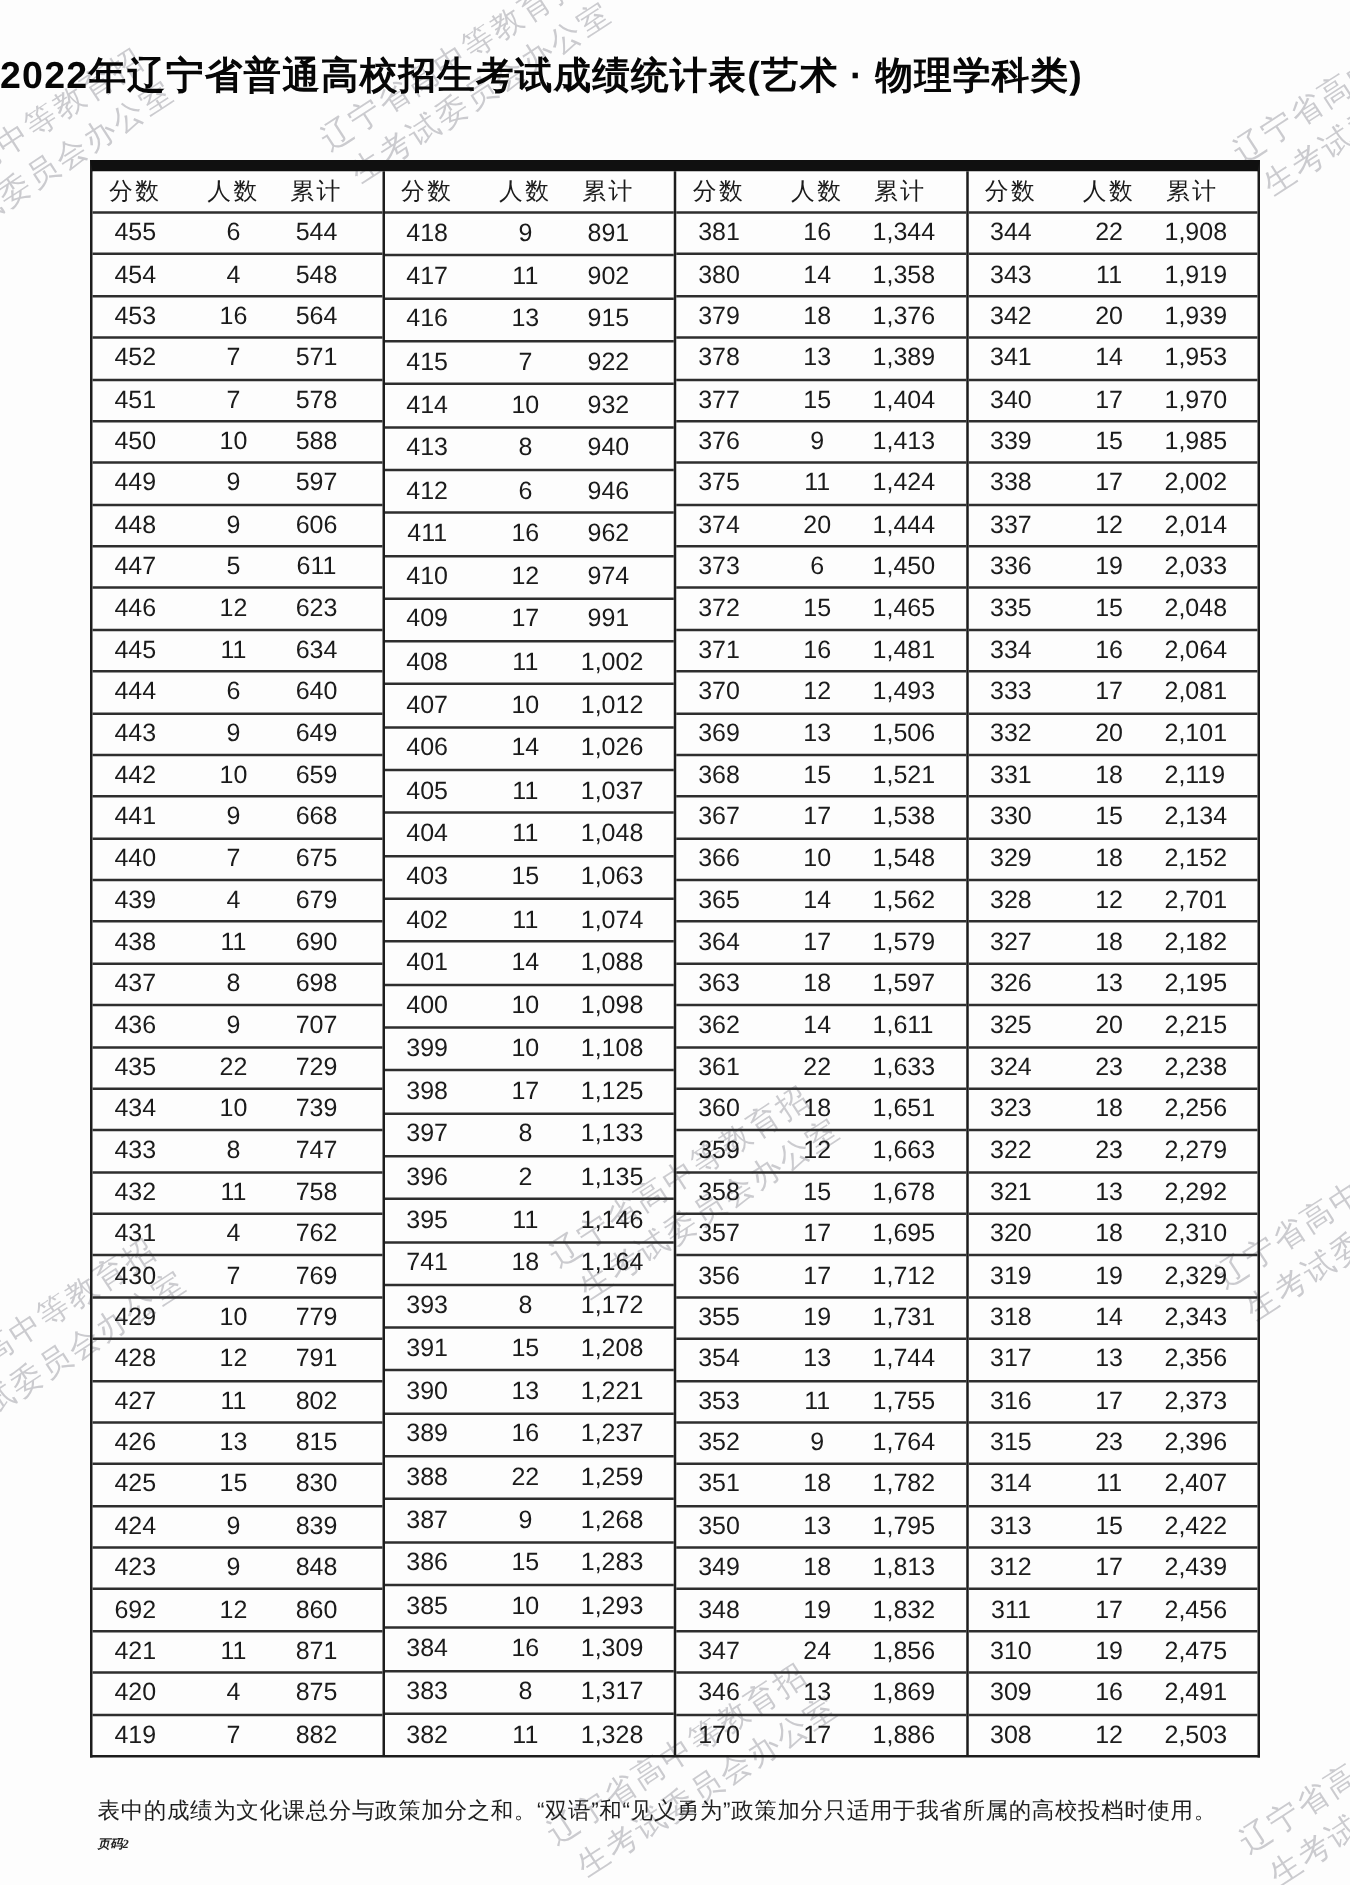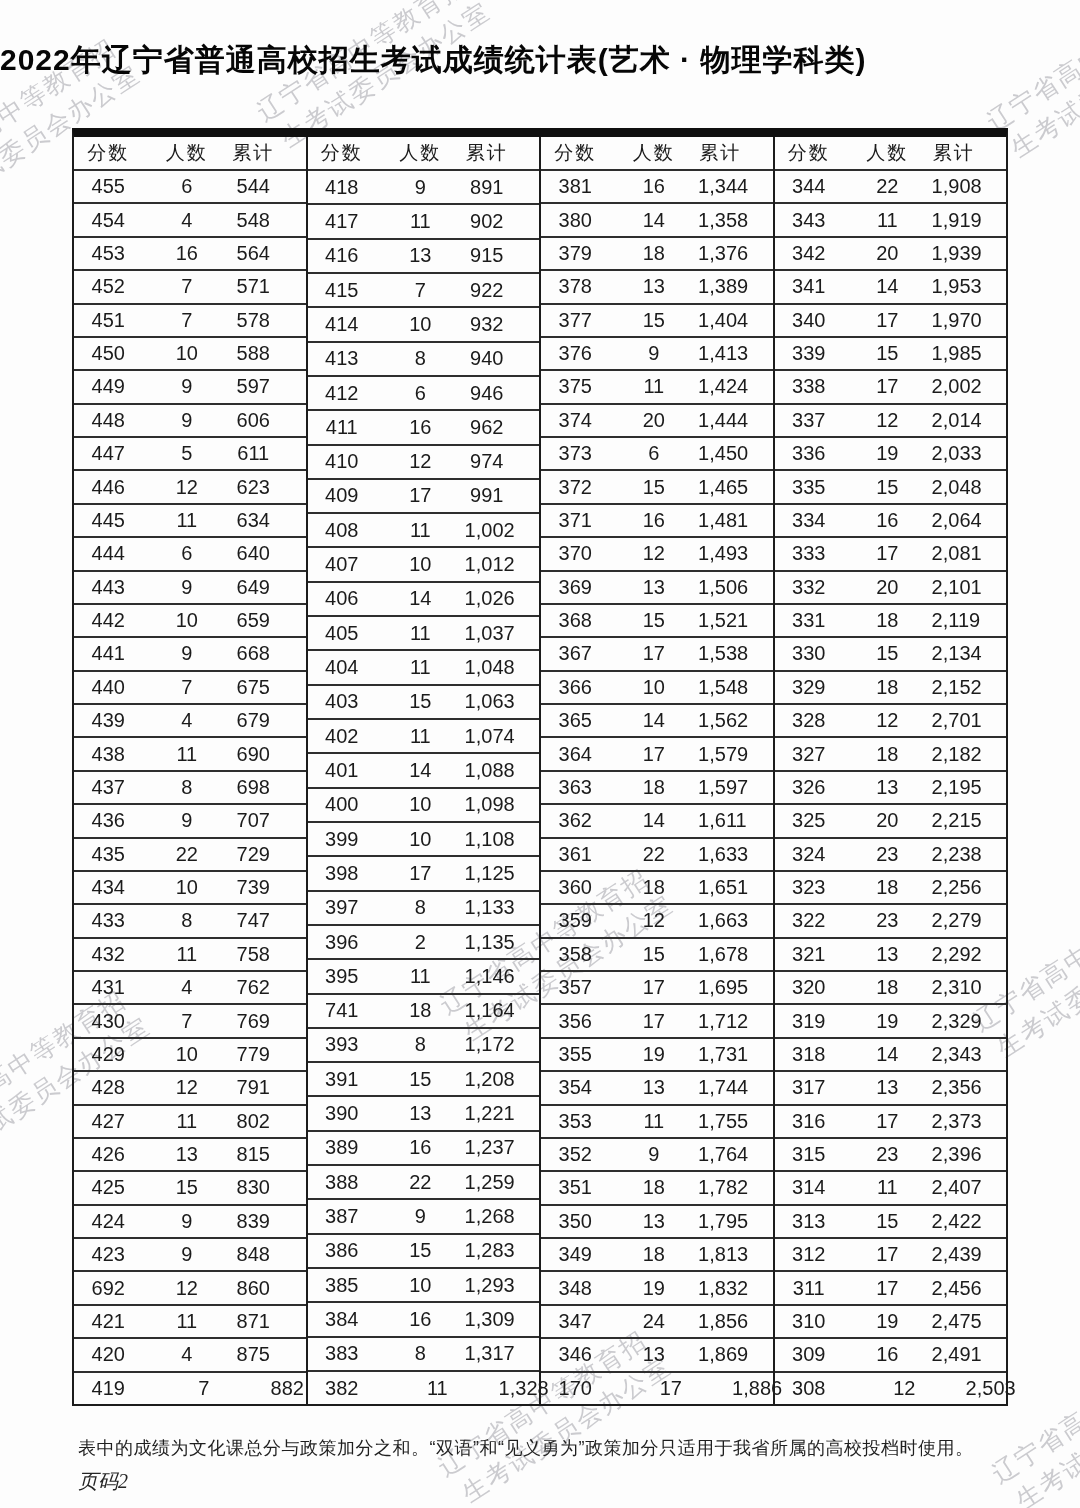--- a/index.html
+++ b/index.html
@@ -47,33 +47,33 @@
   .group + .group { border-left:2px solid #1c1c1c; }
   .row {
     display:grid;
     grid-template-columns:34% 44% 22%;
     padding-right:13%;
     align-items:center;
     border-bottom:2px solid #2e2e2e;
   }
   .header-row { height:34px; flex:none; font-size:19px; }
   .data-row { flex:1 1 0; font-size:20px; }
-  .data-row:last-child { border-bottom:none;gap:17px; }
+  .data-row:last-child { border-bottom:none; }
   .cell { text-align:center; white-space:nowrap; color:#1b1b1b; }
   .hcell { letter-spacing:2px; }
   
   .footnote {
     position:absolute; left:78px; top:1436px; width:920px;
     font-size:18px; color:#1f1f1f; z-index:2; letter-spacing:0.5px;
   }
   .pageno {
     position:absolute; left:78px; top:1468px;
     font-family:"Liberation Serif","DejaVu Serif",serif;
-    font-style:italic; font-weight:400;
-    font-size:20px; color:#242424; z-index:2;
+    font-style:italic; font-weight:700;
+    font-size:10px; color:#242424; z-index:2;
   }
 </style>
 </head>
 <body>
 
 <div class="page">
   <div class="wm-layer">
       <div class="wm-unit" style="left: -100px; top: 163px;">
         <div class="wm-line1">辽宁省高中等教育招</div>
         <div class="wm-line2">生考试委员会办公室</div>

